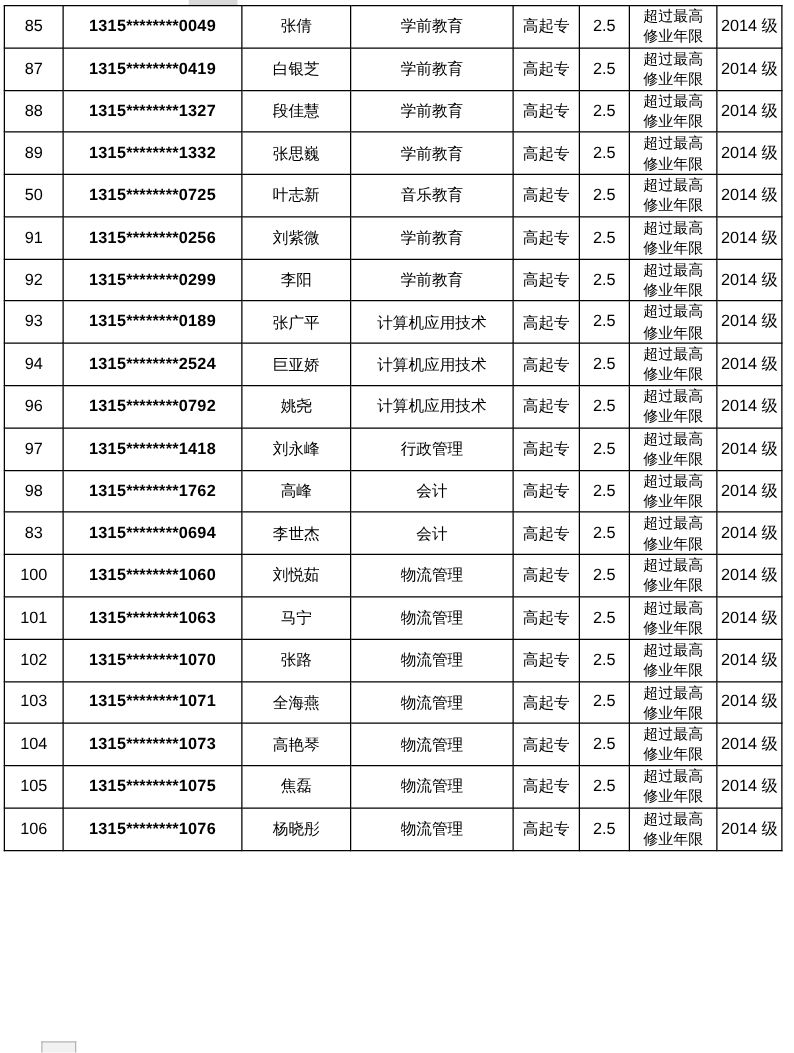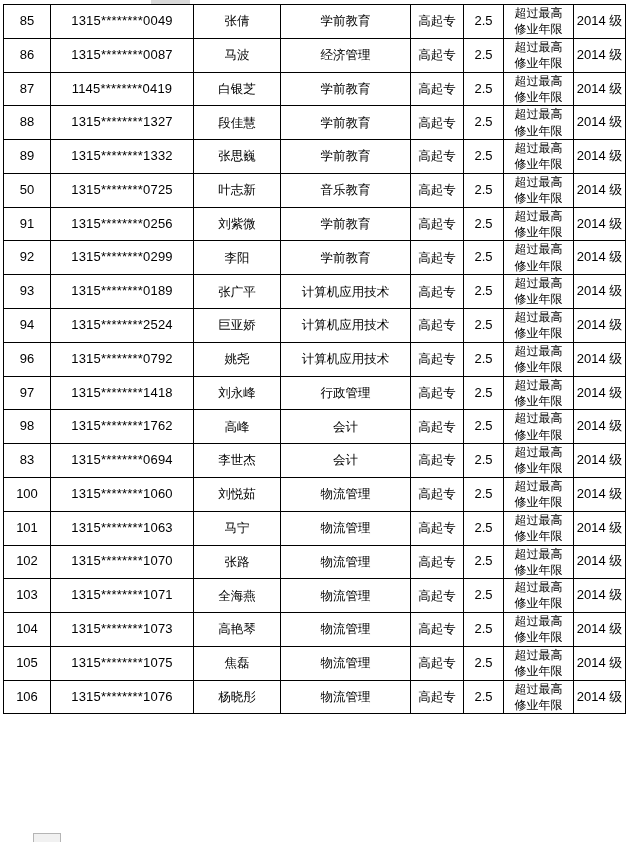--- a/index.html
+++ b/index.html
@@ -43,20 +43,21 @@
     width: 48px;
     line-height: 1.35;
   }
   .sheet-table td.c-name,
   .sheet-table td.c-major,
   .sheet-table td.c-level {
     font-size: 12.5px;
   }
   .sheet-table td.c-id {
     letter-spacing: 0.2px;
+    font-weight: bold;
   }
   
   .top-edge-artifact {
     position: absolute;
     left: 151px;
     top: 0;
     width: 39px;
     height: 4px;
     background: #d9d9d9;
   }
@@ -92,32 +93,22 @@
     <td class="c-index">85</td>
     <td class="c-id">1315********0049</td>
     <td class="c-name">张倩</td>
     <td class="c-major">学前教育</td>
     <td class="c-level">高起专</td>
     <td class="c-dur">2.5</td>
     <td class="c-status"><span>超过最高修业年限</span></td>
     <td class="c-grade">2014 级</td>
   </tr>
       <tr>
-    <td class="c-index">86</td>
-    <td class="c-id">1315********0087</td>
-    <td class="c-name">马波</td>
-    <td class="c-major">经济管理</td>
-    <td class="c-level">高起专</td>
-    <td class="c-dur">2.5</td>
-    <td class="c-status"><span>超过最高修业年限</span></td>
-    <td class="c-grade">2014 级</td>
-  </tr>
-      <tr>
     <td class="c-index">87</td>
-    <td class="c-id">1145********0419</td>
+    <td class="c-id">1315********0419</td>
     <td class="c-name">白银芝</td>
     <td class="c-major">学前教育</td>
     <td class="c-level">高起专</td>
     <td class="c-dur">2.5</td>
     <td class="c-status"><span>超过最高修业年限</span></td>
     <td class="c-grade">2014 级</td>
   </tr>
       <tr>
     <td class="c-index">88</td>
     <td class="c-id">1315********1327</td>

